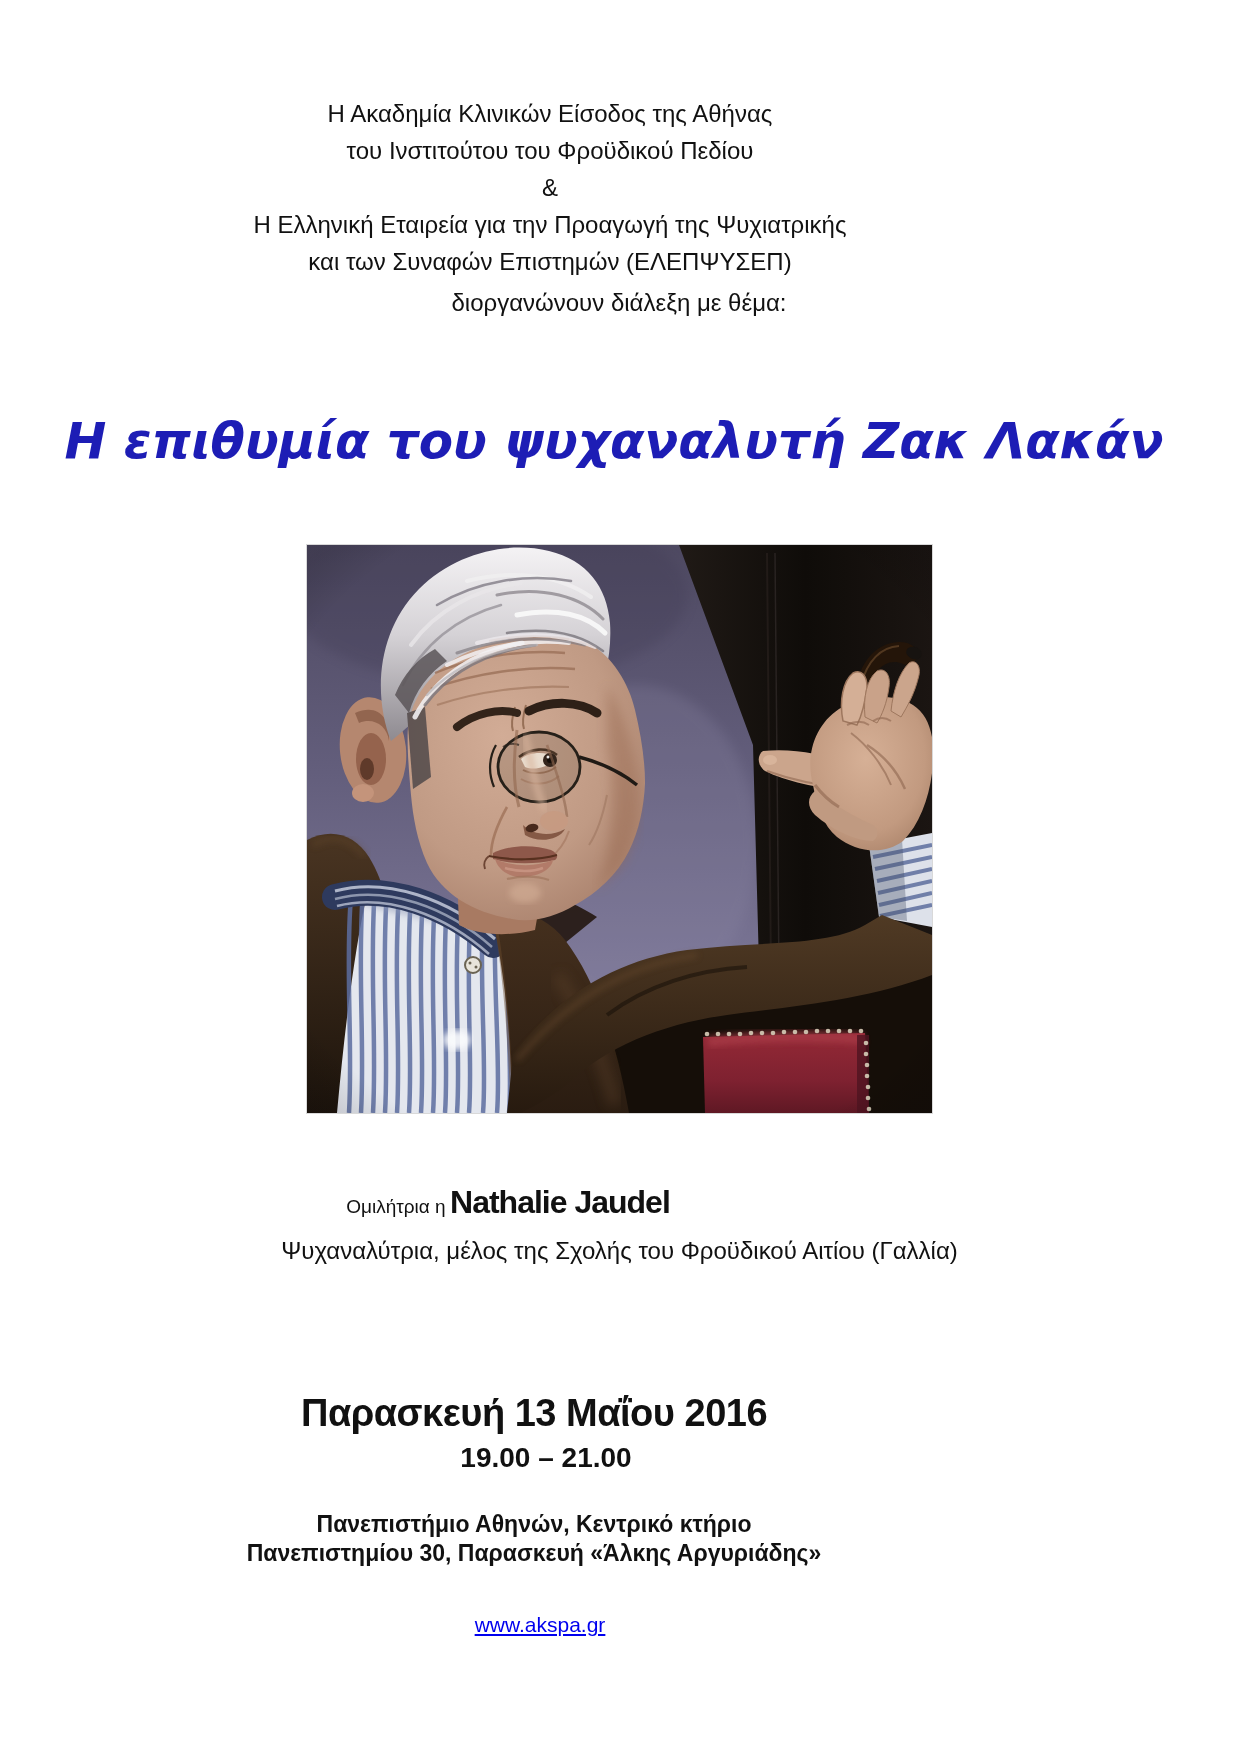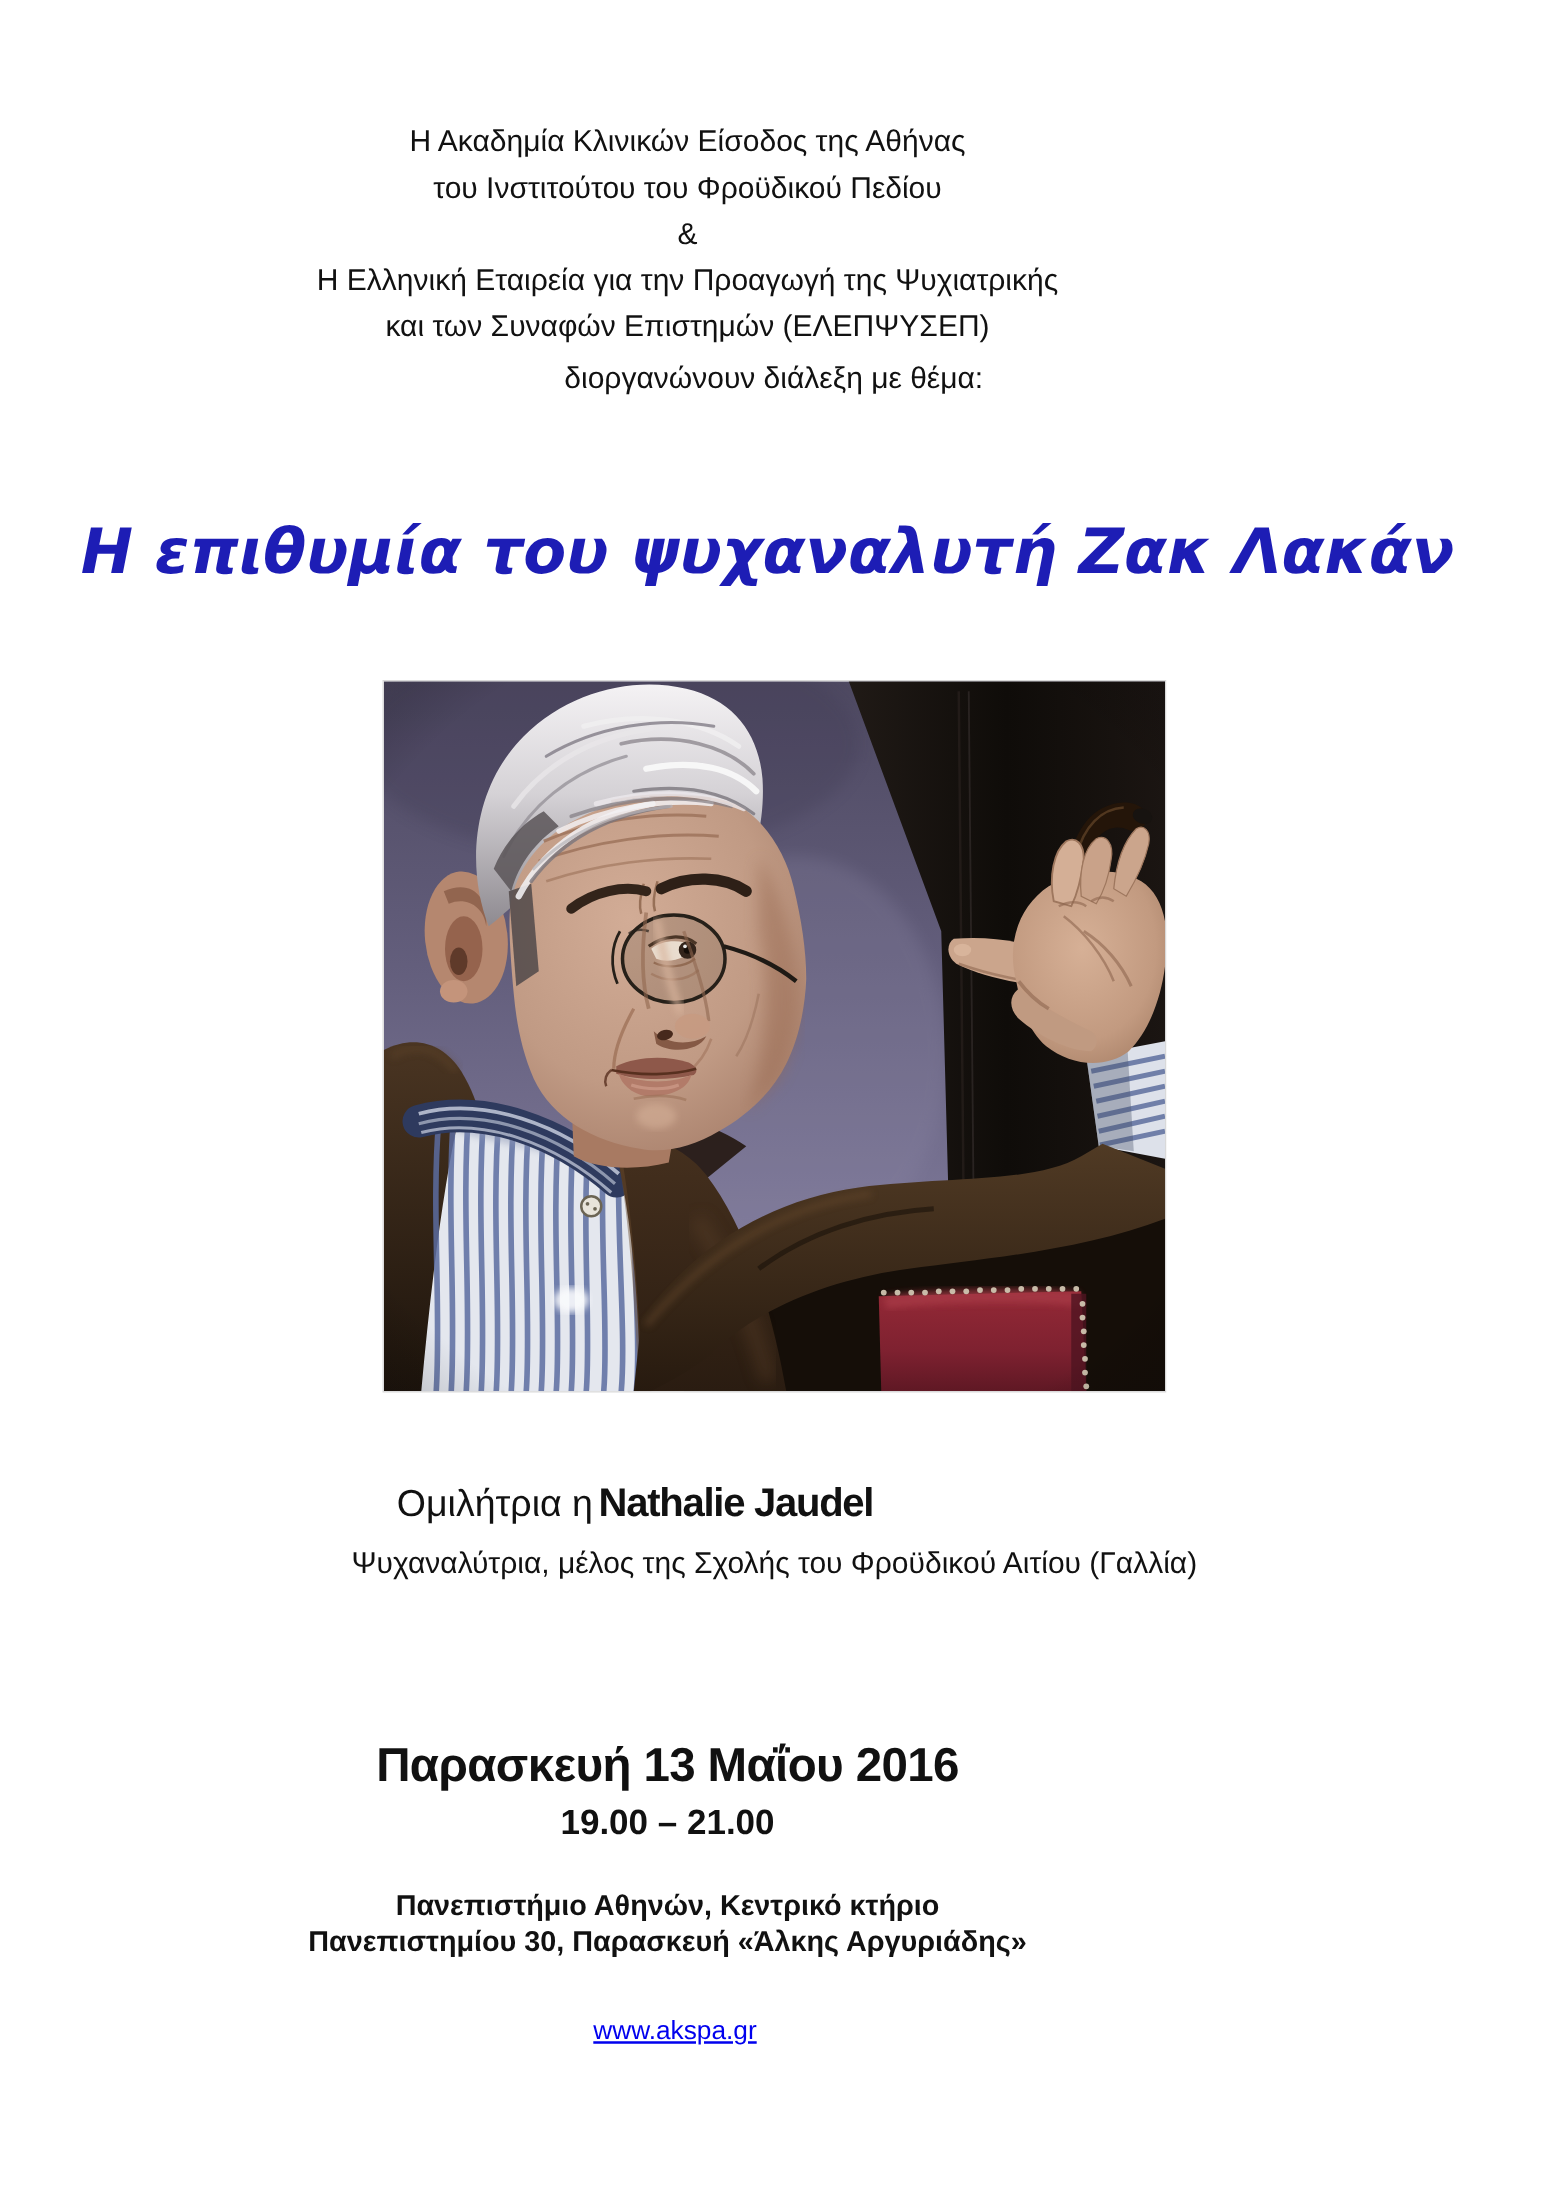--- a/index.html
+++ b/index.html
@@ -6,25 +6,25 @@
   .page{position:relative;width:1239px;height:1754px;background:#ffffff;overflow:hidden;
         font-family:"Liberation Sans","DejaVu Sans",sans-serif;color:#111111;}
   .abs{position:absolute;left:0;text-align:center;}
   .org-block{top:95px;width:1100px;font-size:24px;line-height:37px;}
   .intro-line{top:288px;width:1238px;font-size:24px;line-height:30px;}
   .lecture-title{top:410px;width:1228px;font-size:50px;line-height:62px;
       font-family:"DejaVu Sans",sans-serif;font-style:italic;font-weight:600;letter-spacing:0px;}
   .photo-wrap{position:absolute;left:307px;top:545px;width:625px;height:568px;
       outline:1px solid #d9d9d9;}
   .speaker-row{top:1178px;width:1016px;line-height:48px;}
-  .speaker-label{font-size:30px;}
+  .speaker-label{font-size:19px;}
   .speaker-name{font-size:32px;font-weight:bold;letter-spacing:-1px;}
   .speaker-affiliation{top:1236px;width:1239px;font-size:24px;line-height:30px;}
   .event-date{top:1391px;width:1068px;font-size:38px;font-weight:bold;letter-spacing:-0.5px;line-height:44px;}
-  .event-time{top:1441px;width:1068px;font-size:28px;font-weight:bold;line-height:34px;}
+  .event-time{top:1441px;width:1068px;font-size:28px;font-weight:bold;line-height:34px;margin-left:12px;}
   .venue-block{top:1510px;width:1068px;font-size:23px;font-weight:bold;line-height:29px;}
   .note-line{top:1585px;width:1080px;font-size:21px;line-height:26px;}
   .link-line{top:1612px;width:1080px;font-size:21px;line-height:26px;}
   .link-line a{color:#0000ee;text-decoration:underline;}
 </style>
 </head>
 <body>
 
 <div class="page">
 

